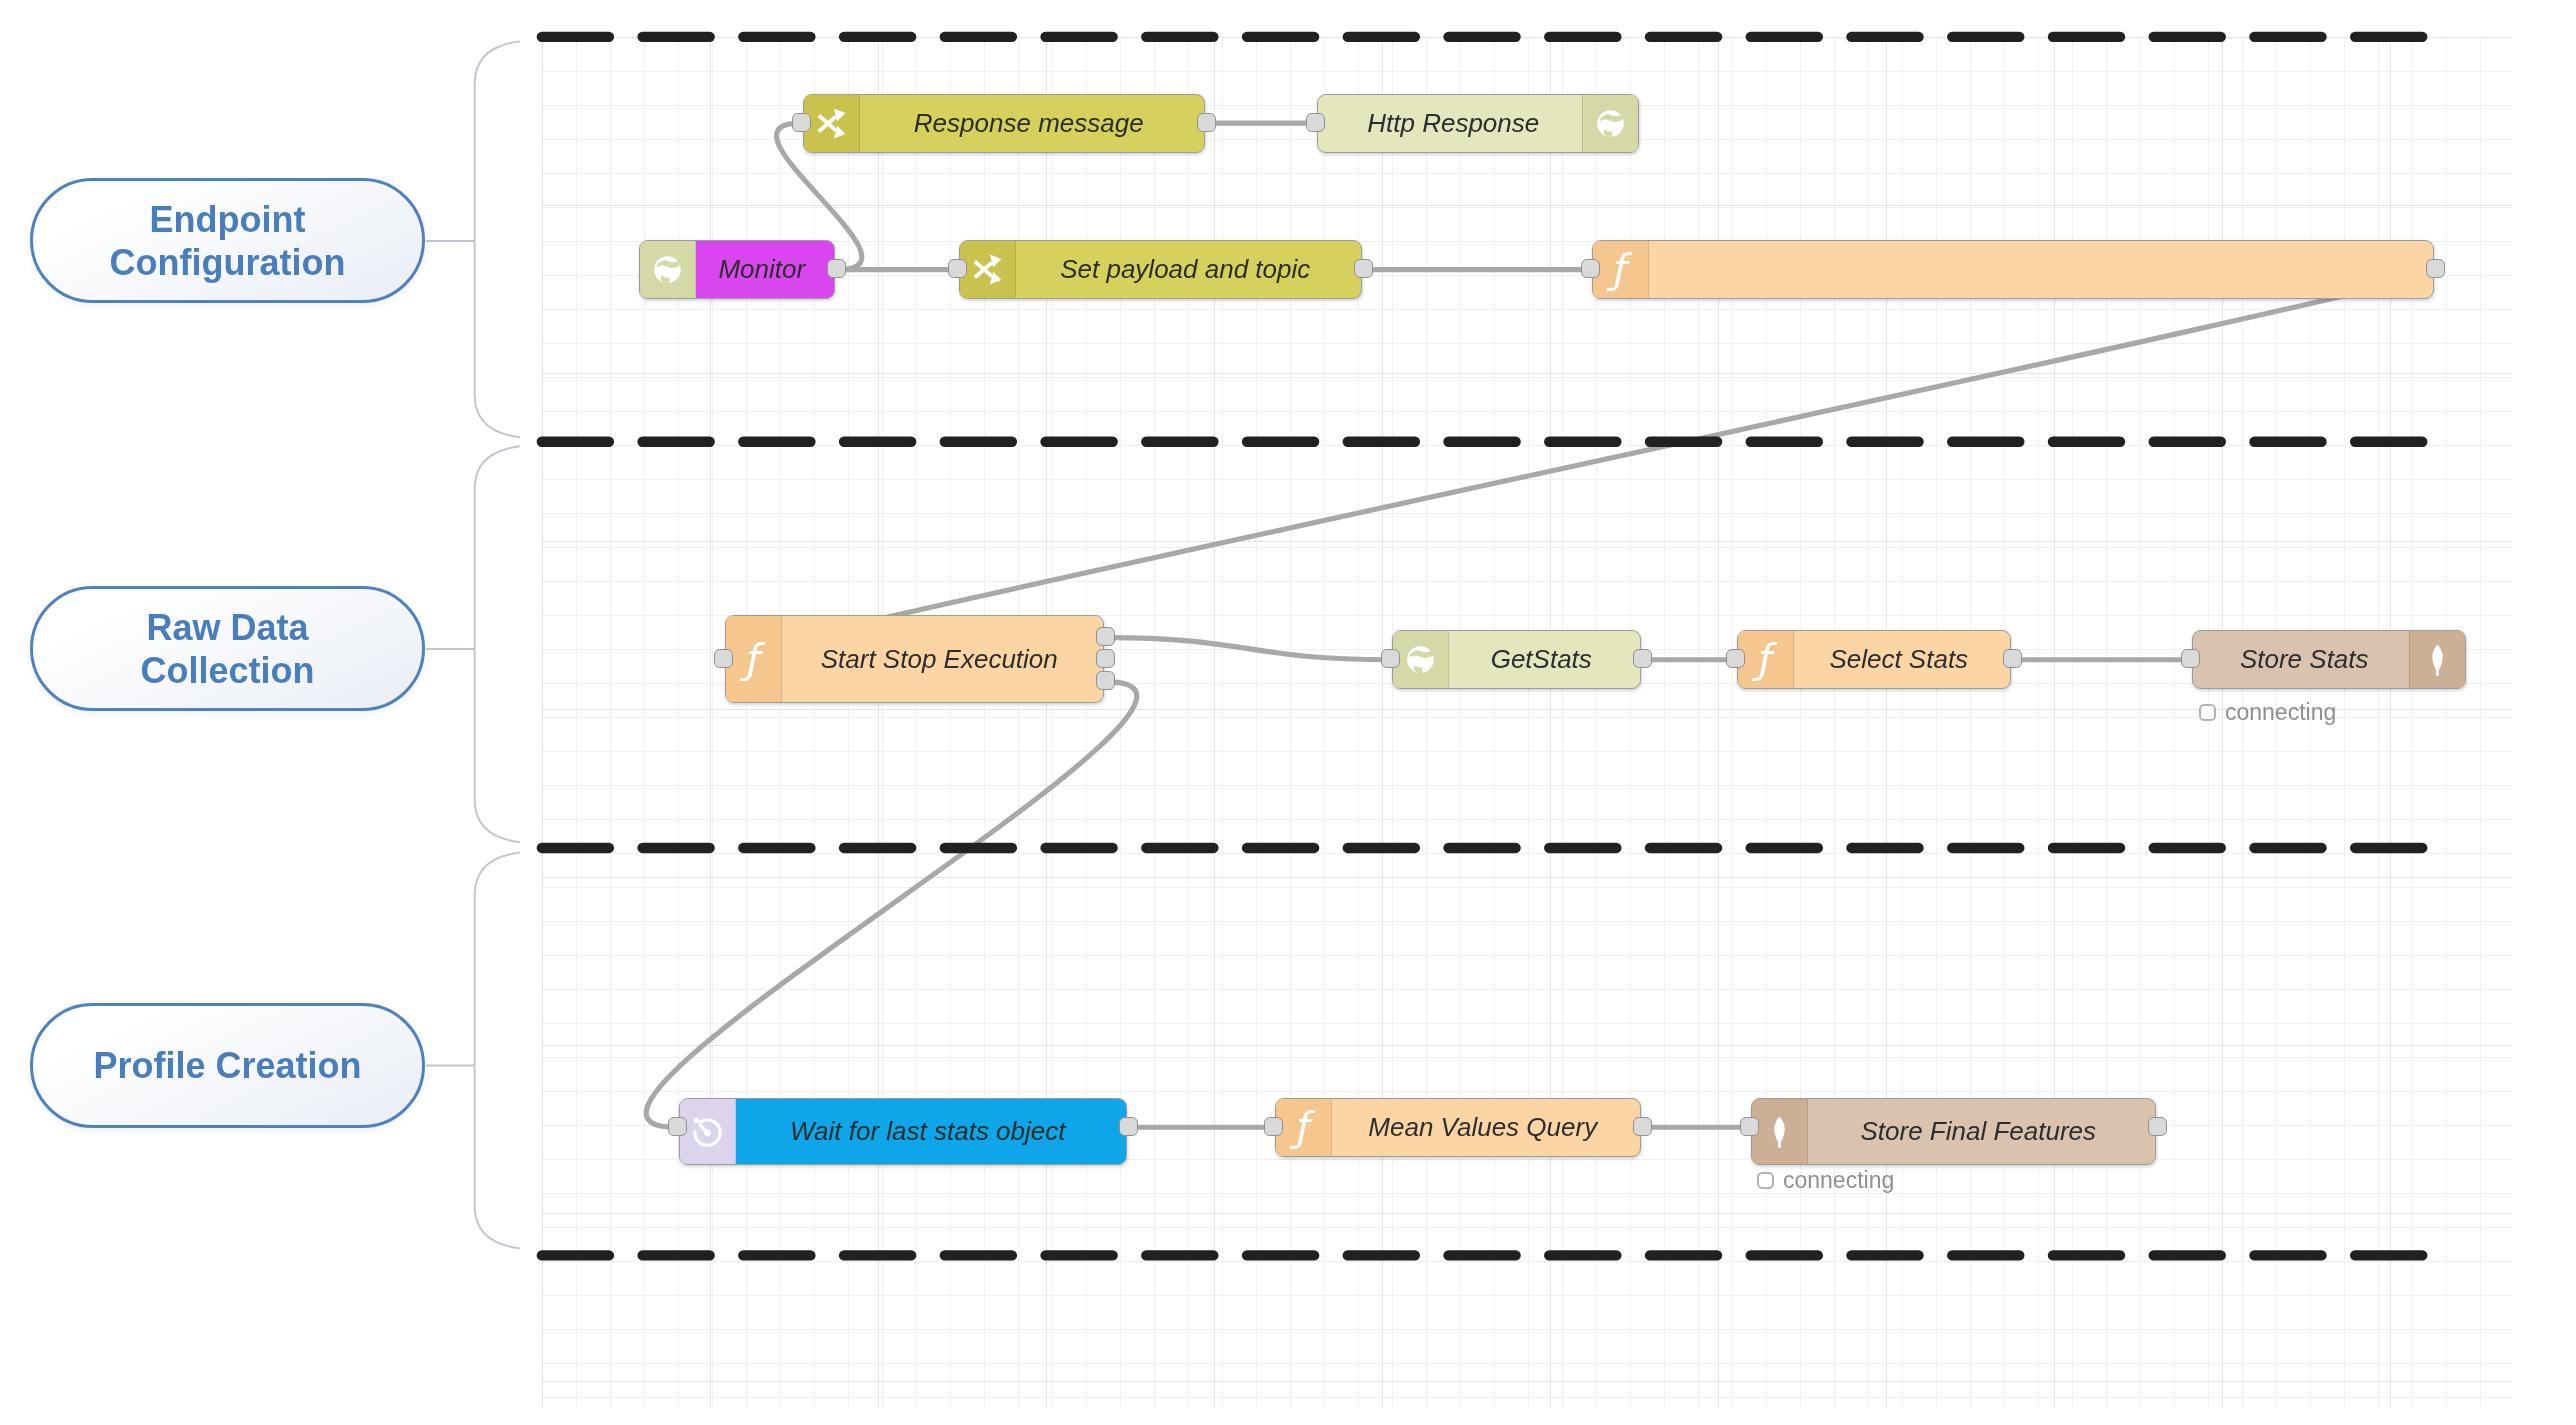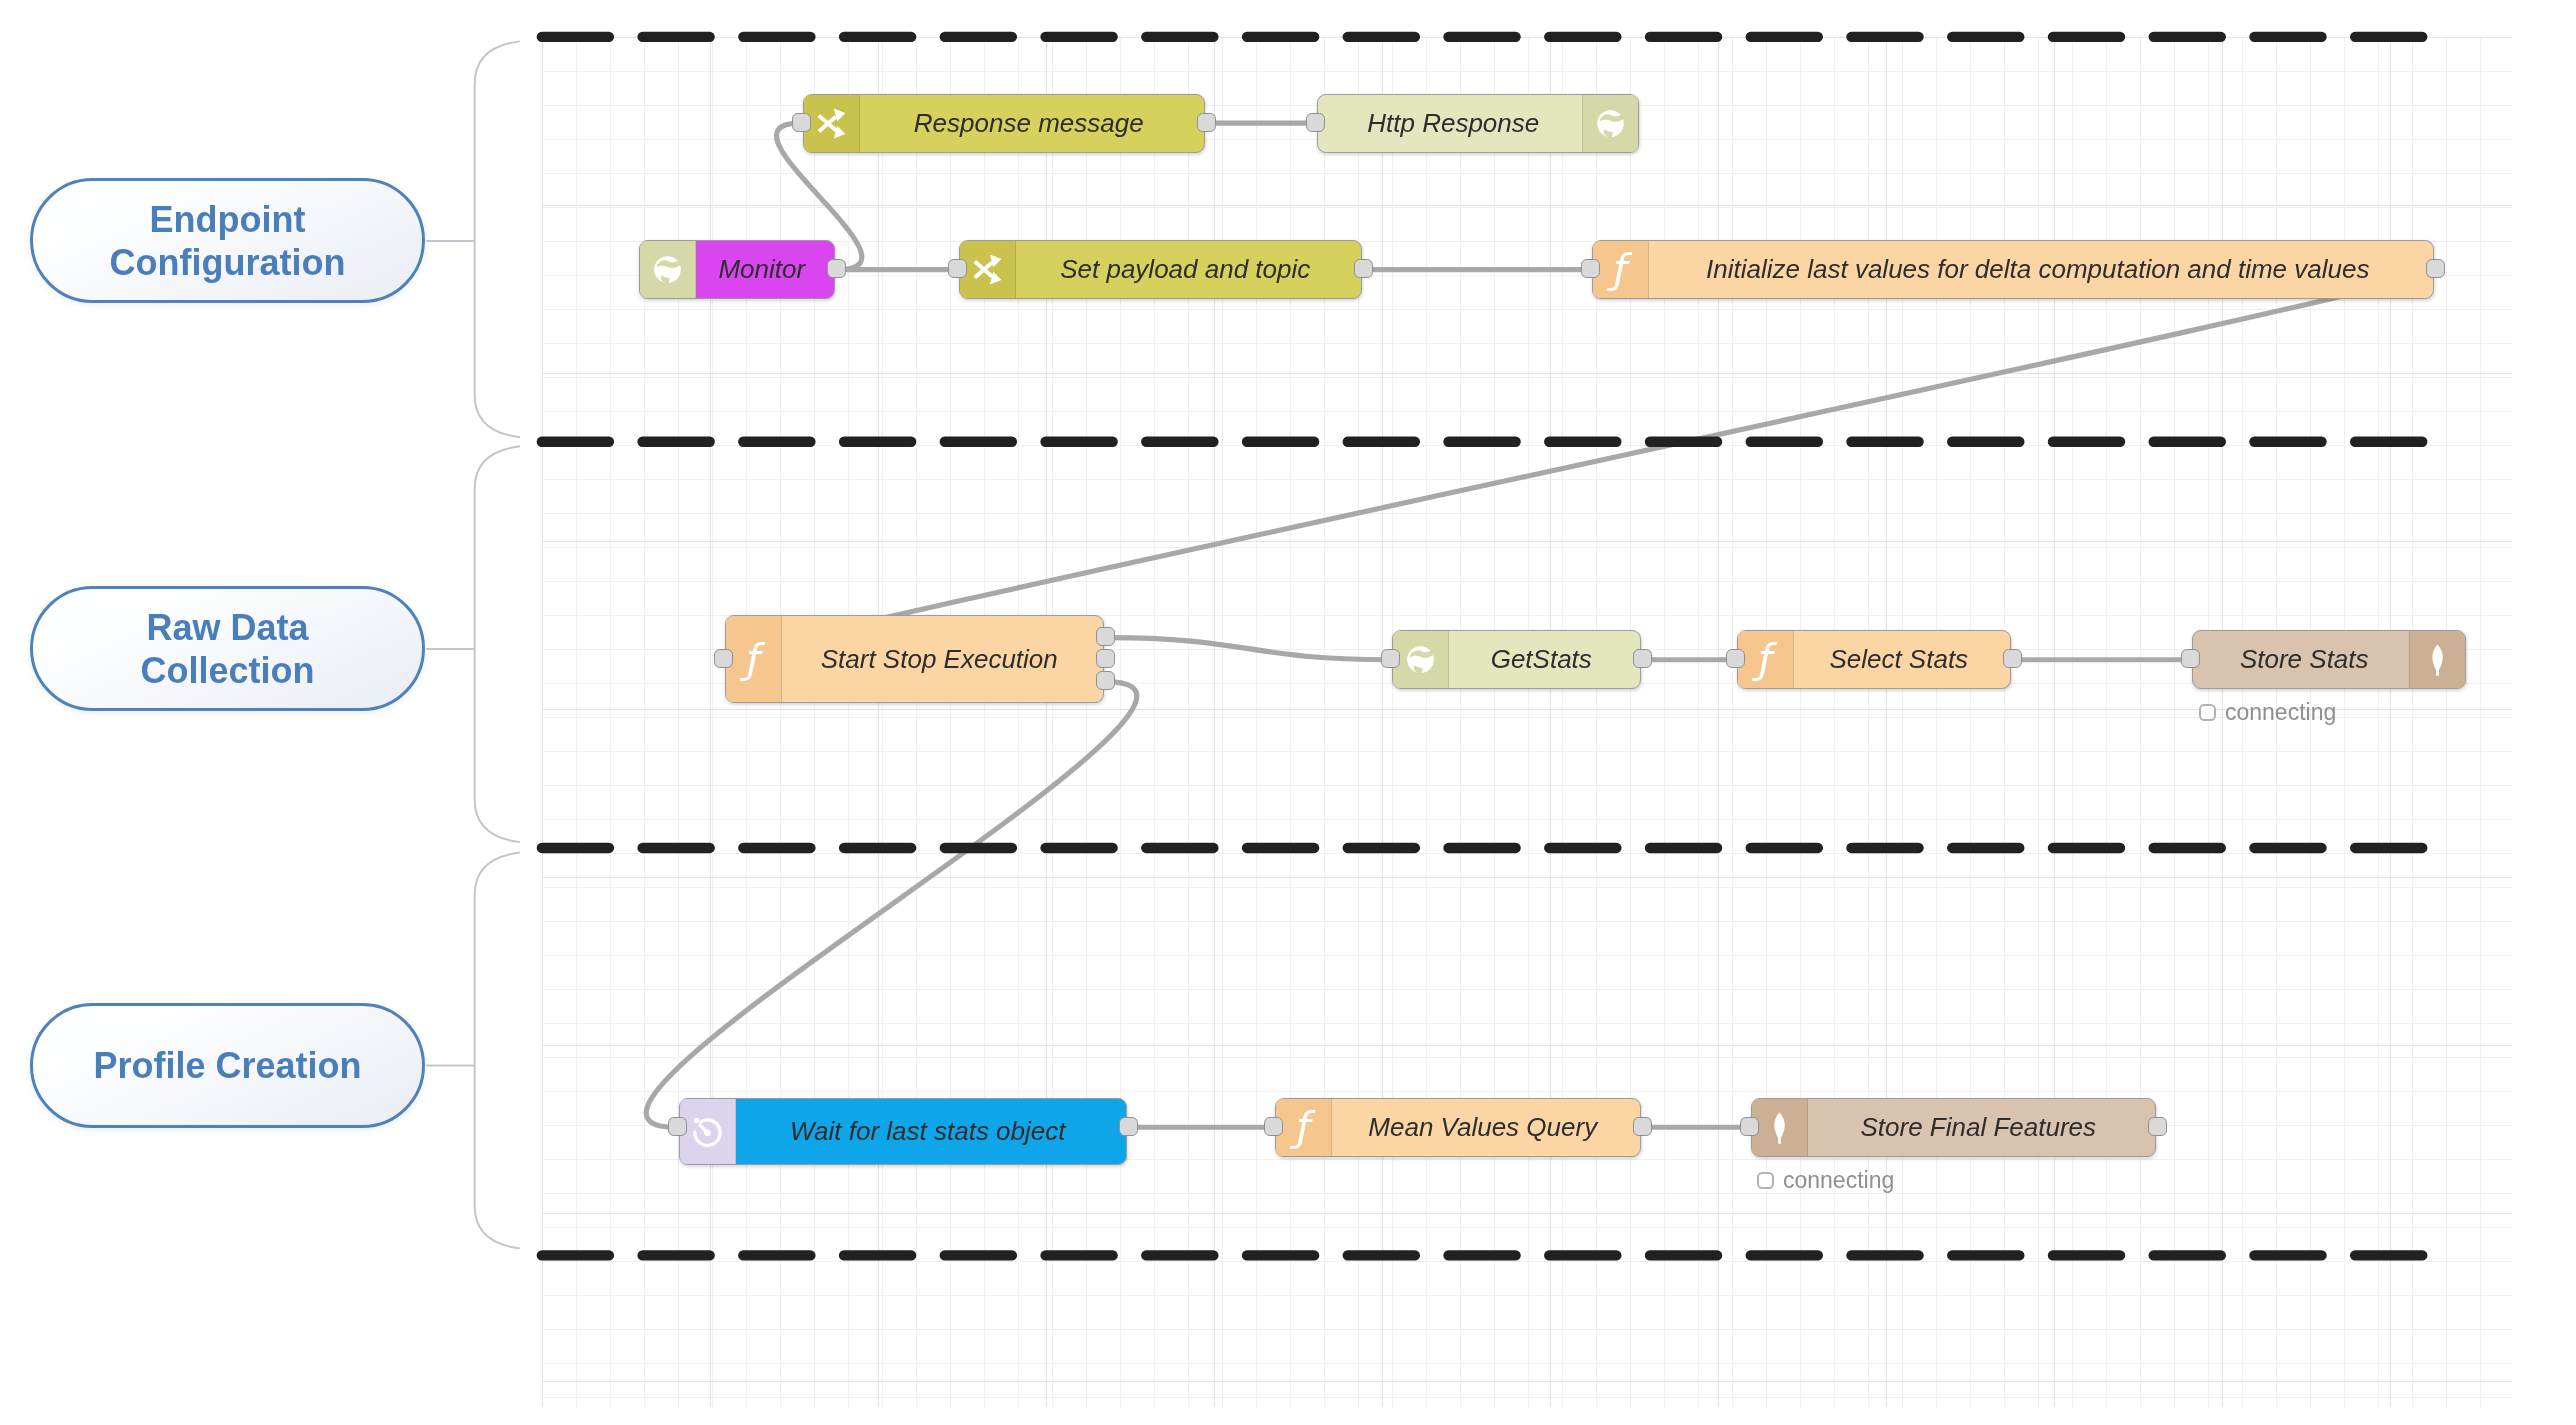--- a/index.html
+++ b/index.html
@@ -128,21 +128,20 @@
           </svg>
         </div>
         <span class="nlabel" style="left: 56px; right: 6.5px;">Set payload and topic</span>
         <div class="port" style="left: -12.3px; top: 18px;"></div>
         <div class="port" style="right: -12.3px; top: 18px;"></div>
       </div>
       <div class="node" style="left: 1592px; top: 240px; width: 842px; height: 59px; background: rgb(251, 213, 164);">
         <div class="band left" style="background: rgb(245, 199, 143);">
           <span class="fglyph">ƒ</span>
         </div>
-        <span class="nlabel" style="left: 56px; right: 6.5px;">Initialize last values for delta computation and time values</span>
         <div class="port" style="left: -12.3px; top: 18px;"></div>
         <div class="port" style="right: -12.3px; top: 18px;"></div>
       </div>
       <div class="node" style="left: 725px; top: 615px; width: 379px; height: 88px; background: rgb(251, 213, 164);">
         <div class="band left" style="background: rgb(245, 199, 143);">
           <span class="fglyph">ƒ</span>
         </div>
         <span class="nlabel" style="left: 56px; right: 6.5px;">Start Stop Execution</span>
         <div class="port" style="left: -12.3px; top: 33px;"></div>
         <div class="port" style="right: -12.3px; top: 10.5px;"></div>
@@ -197,21 +196,21 @@
         <div class="port" style="right: -12.3px; top: 18px;"></div>
       </div>
       <div class="node" style="left: 1275px; top: 1098px; width: 366px; height: 59px; background: rgb(251, 213, 164);">
         <div class="band left" style="background: rgb(245, 199, 143);">
           <span class="fglyph">ƒ</span>
         </div>
         <span class="nlabel" style="left: 56px; right: 6.5px;">Mean Values Query</span>
         <div class="port" style="left: -12.3px; top: 18px;"></div>
         <div class="port" style="right: -12.3px; top: 18px;"></div>
       </div>
-      <div class="node" style="left: 1751px; top: 1098px; width: 405px; height: 59px; background: rgb(217, 194, 174);">
+      <div class="node" style="left: 1751px; top: 1098px; width: 405px; height: 67px; background: rgb(217, 194, 174);">
         <div class="band left" style="background: rgb(203, 176, 150);">
           <svg viewBox="0 0 32 32" width="37" height="37">
             <path d="M16,3 C21.5,9 22.5,17 16,27 C9.5,17 10.5,9 16,3 Z" fill="#fff"></path>
             <path d="M16,22 L16,30" stroke="#fff" stroke-width="2.6"></path>
           </svg>
         </div>
         <span class="nlabel" style="left: 56px; right: 6.5px;">Store Final Features</span>
         <div class="port" style="left: -12.3px; top: 18px;"></div>
         <div class="port" style="right: -12.3px; top: 18px;"></div>
       </div>

